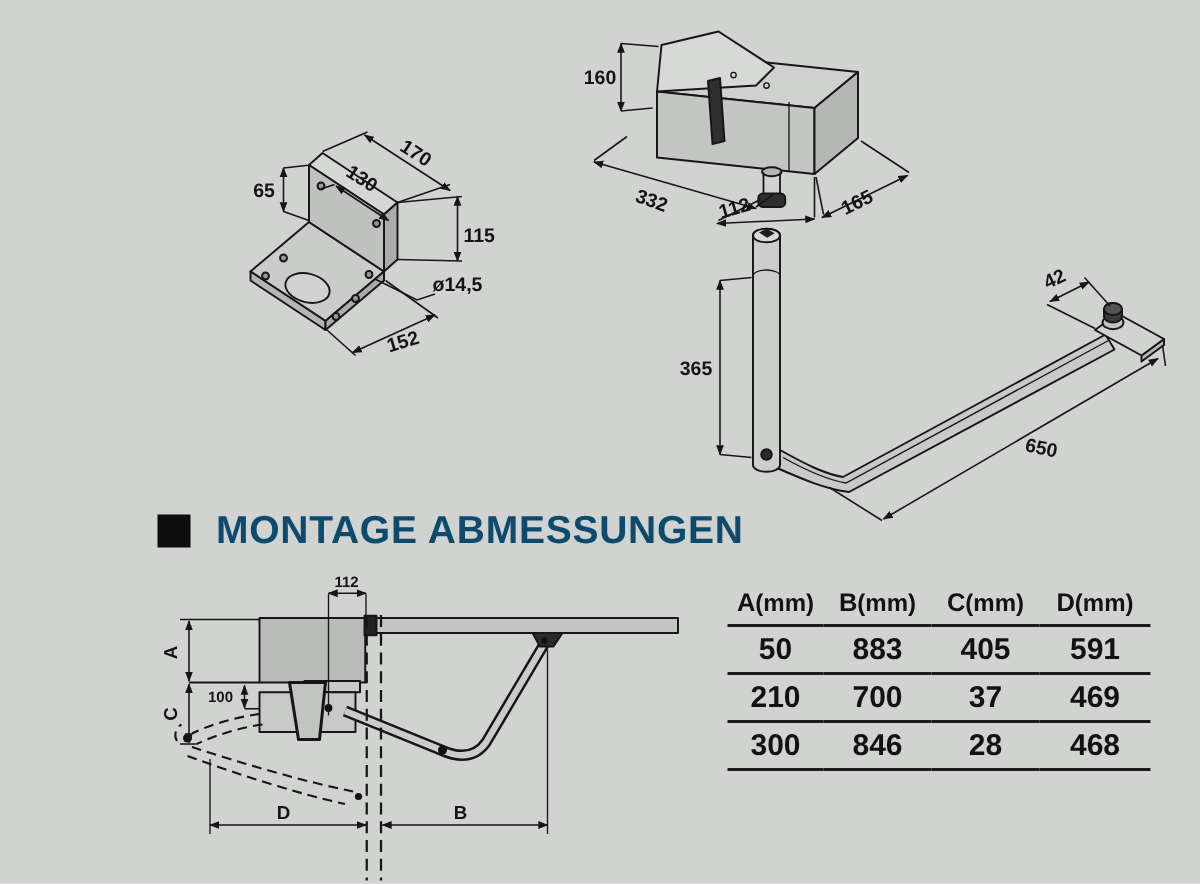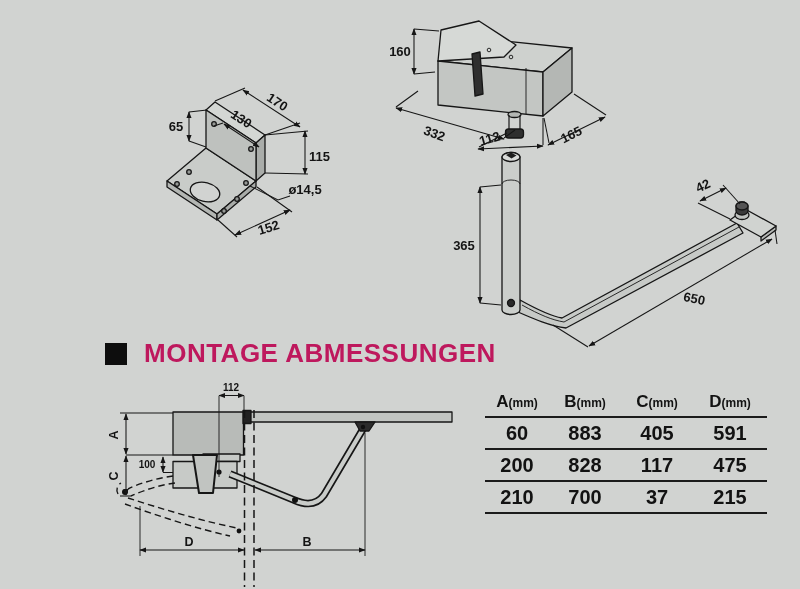--- a/index.html
+++ b/index.html
@@ -18,28 +18,28 @@
   .dash { stroke:#161616; stroke-width:1.5; fill:none; stroke-dasharray:8 4.5; }
   .dash2{ stroke:#161616; stroke-width:1.4; fill:none; stroke-dasharray:6.5 4; }
   .d    { stroke:#161616; stroke-width:1.05; fill:none; }
   .arr  { marker-start:url(#ah); marker-end:url(#ah); }
   text.dim { font:700 13px "Liberation Sans",sans-serif; fill:#141414; }
   text.sm  { font-size:10px; }
   text.lbl { font:700 12.5px "Liberation Sans",sans-serif; fill:#141414; }
   
   .heading { position:absolute; left:105px; top:338px; display:flex; align-items:center; gap:17px; }
   .heading .sq { width:22px; height:22px; background:#0d0d0d; flex:none; }
-  .heading .txt { font-size:26px; font-weight:700; letter-spacing:.5px; color:#be185d; white-space:nowrap; }
+  .heading .txt { font-size:26px; font-weight:700; letter-spacing:.5px; color:#0c4a6e; white-space:nowrap; }
   
   .dim-table { position:absolute; left:485px; top:388px; width:282px; }
   .dim-table table { width:100%; border-collapse:collapse; table-layout:fixed; }
   .dim-table th { height:28px; text-align:center; vertical-align:middle;
                   border-bottom:2.5px solid #1b1b1b; font-weight:700; color:#121212; padding:0; }
   .dim-table th .letter { font-size:17px; }
-  .dim-table th .unit   { font-size:12px; }
+  .dim-table th .unit   { font-size:16px; }
   .dim-table td { height:30px; text-align:center; vertical-align:middle;
                   border-bottom:2.5px solid #1b1b1b; font-size:20px; font-weight:700;
                   color:#121212; padding:0; font-family:"Liberation Sans",sans-serif; }
 </style>
 </head>
 <body>
 
 <div class="canvas">
 
   <svg class="abs" style="left:120px;top:80px" width="220" height="180" viewBox="0 0 220 180">
@@ -233,34 +233,34 @@
       <thead>
         <tr>
           <th><span class="letter">A</span><span class="unit">(mm)</span></th>
           <th><span class="letter">B</span><span class="unit">(mm)</span></th>
           <th><span class="letter">C</span><span class="unit">(mm)</span></th>
           <th><span class="letter">D</span><span class="unit">(mm)</span></th>
         </tr>
       </thead>
       <tbody>
         <tr>
-          <td>60</td>
+          <td>50</td>
           <td>883</td>
           <td>405</td>
           <td>591</td>
         </tr>
         <tr>
-          <td>200</td>
-          <td>828</td>
-          <td>117</td>
-          <td>475</td>
-        </tr>
-        <tr>
           <td>210</td>
           <td>700</td>
           <td>37</td>
-          <td>215</td>
+          <td>469</td>
+        </tr>
+        <tr>
+          <td>300</td>
+          <td>846</td>
+          <td>28</td>
+          <td>468</td>
         </tr>
       </tbody>
     </table>
   </div>
 
 </div>
 
 </body></html>

